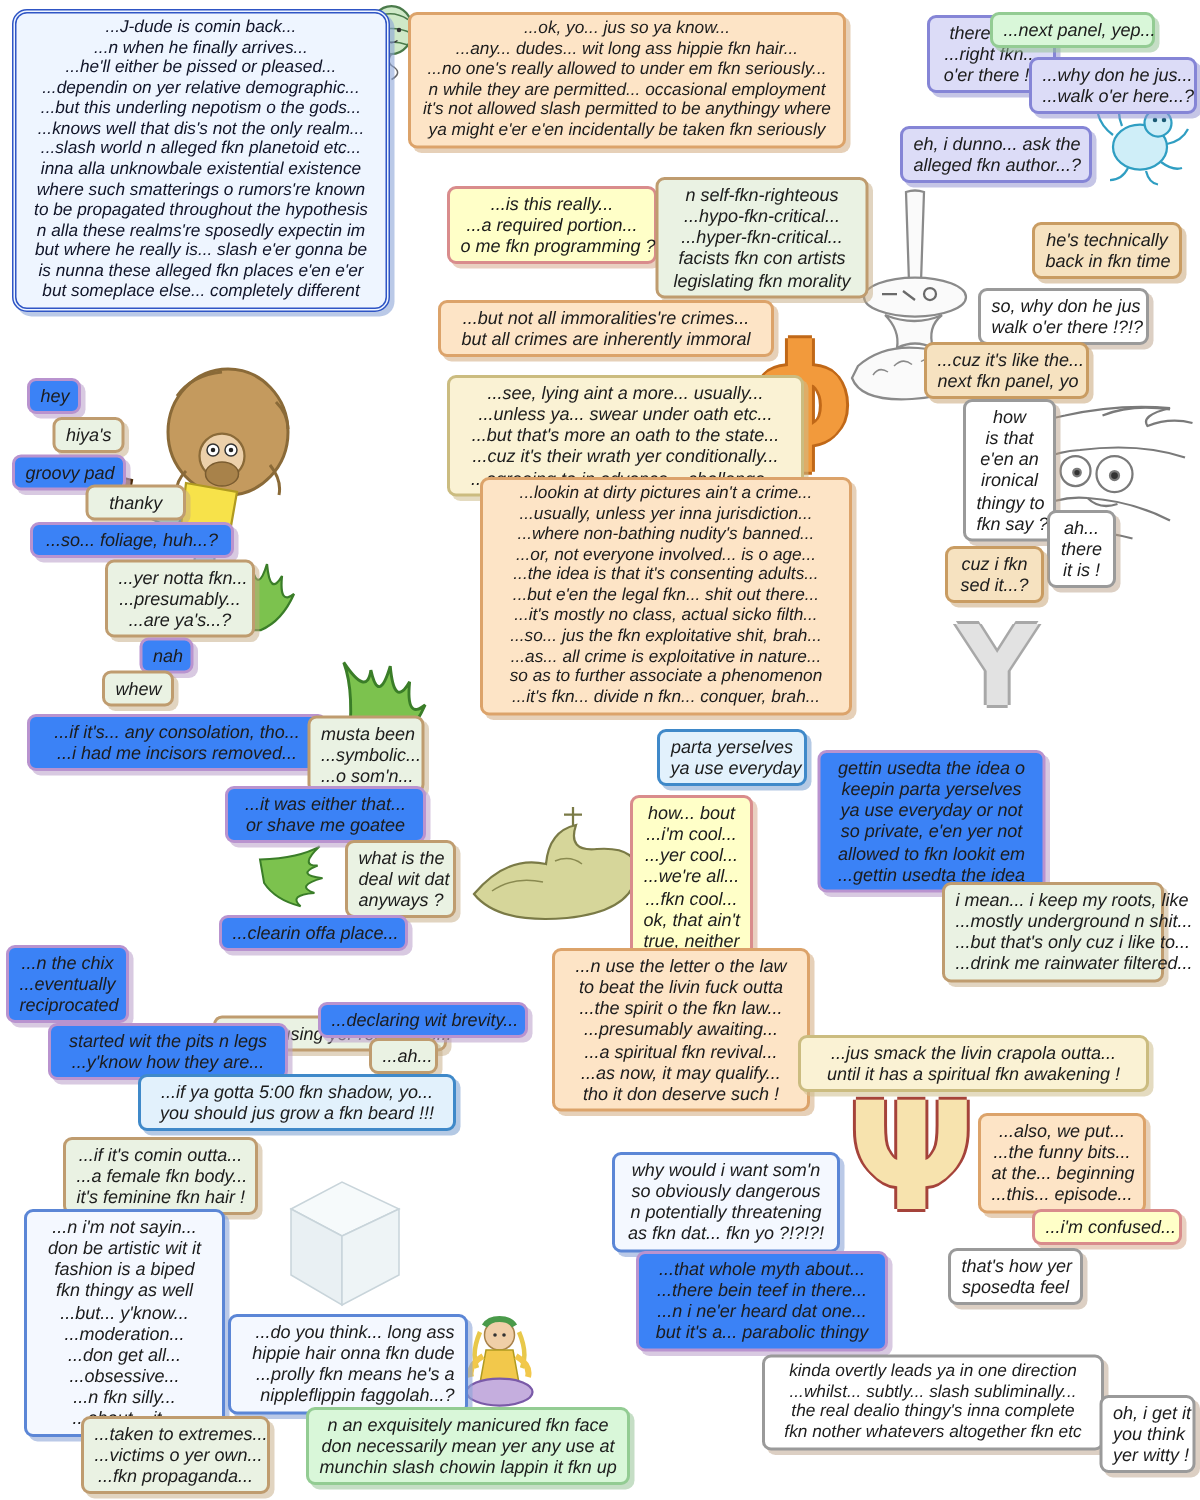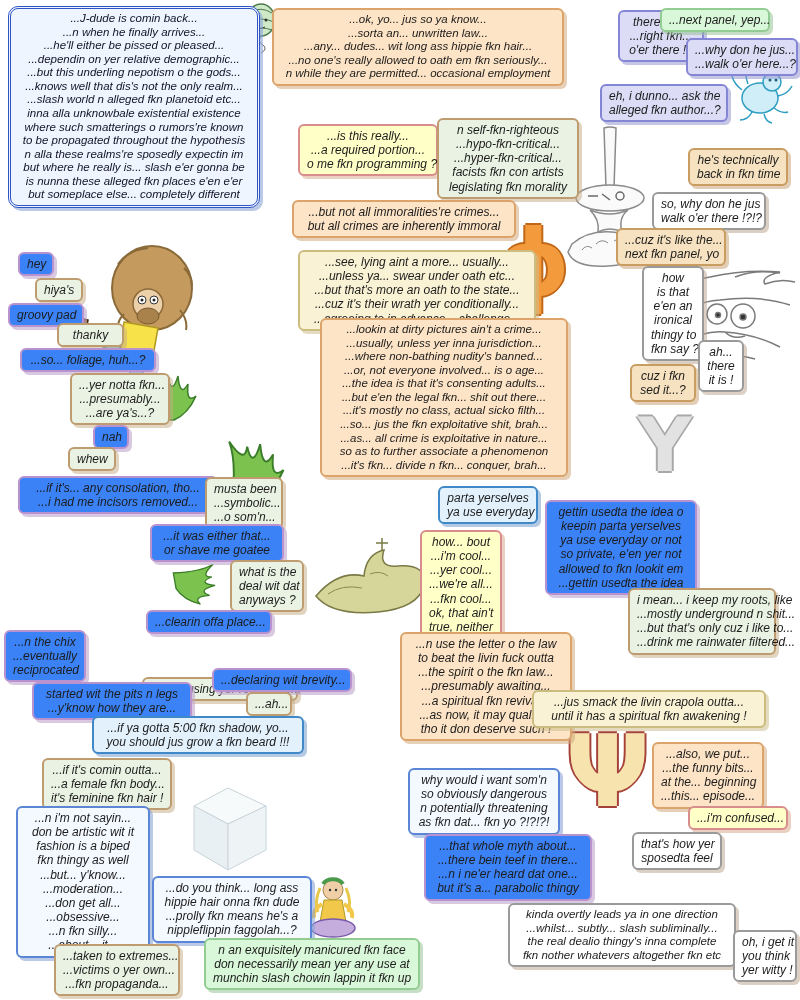--- a/index.html
+++ b/index.html
@@ -144,24 +144,25 @@
         <span class="ln">inna alla unknowbale existential existence</span>
         <span class="ln">where such smatterings o rumors're known</span>
         <span class="ln">to be propagated throughout the hypothesis</span>
         <span class="ln">n alla these realms're sposedly expectin im</span>
         <span class="ln">but where he really is... slash e'er gonna be</span>
         <span class="ln">is nunna these alleged fkn places e'en e'er</span>
         <span class="ln">but someplace else... completely different</span>
       </div>
       <div class="bubble s-peach" style="left: 272px; top: 8px; width: 292px; font-size: 11.5px;">
         <span class="ln">...ok, yo... jus so ya know...</span>
-        <span class="ln">...sorta an... unwritten law...</span>
         <span class="ln">...any... dudes... wit long ass hippie fkn hair...</span>
-        <span class="ln">...no one's really allowed to oath em fkn seriously...</span>
+        <span class="ln">...no one's really allowed to under em fkn seriously...</span>
         <span class="ln">n while they are permitted... occasional employment</span>
+        <span class="ln">it's not allowed slash permitted to be anythingy where</span>
+        <span class="ln">ya might e'er e'en incidentally be taken fkn seriously</span>
       </div>
       <div class="bubble s-lavender" style="left: 618px; top: 10px; width: 86px;">
         <span class="ln">there he is</span>
         <span class="ln">...right fkn...</span>
         <span class="ln">o'er there !!!</span>
       </div>
       <div class="bubble s-green" style="left: 660px; top: 8px; width: 110px;">
         <span class="ln">...next panel, yep...</span>
       </div>
       <div class="bubble s-lavender" style="left: 686px; top: 38px; width: 112px;">
@@ -309,21 +310,21 @@
         <span class="ln">...drink me rainwater filtered...</span>
       </div>
       <div class="bubble s-purple" style="left: 146px; top: 610px; width: 126px;">
         <span class="ln">...clearin offa place...</span>
       </div>
       <div class="bubble s-purple" style="left: 4px; top: 630px; width: 82px;">
         <span class="ln">...n the chix</span>
         <span class="ln">...eventually</span>
         <span class="ln">reciprocated</span>
       </div>
-      <div class="bubble s-peach" style="left: 368px; top: 632px; width: 172px; margin-left: 32px;">
+      <div class="bubble s-peach" style="left: 368px; top: 632px; width: 172px;">
         <span class="ln">...n use the letter o the law</span>
         <span class="ln">to beat the livin fuck outta</span>
         <span class="ln">...the spirit o the fkn law...</span>
         <span class="ln">...presumably awaiting...</span>
         <span class="ln">...a spiritual fkn revival...</span>
         <span class="ln">...as now, it may qualify...</span>
         <span class="ln">tho it don deserve such !</span>
       </div>
       <div class="bubble s-greentan" style="left: 142px; top: 645px; width: 156px; margin-top: 32px;">
         <span class="ln">...espousing yer readiness...</span>
@@ -381,21 +382,21 @@
       <div class="bubble s-white" style="left: 632px; top: 832px; width: 90px;">
         <span class="ln">that's how yer</span>
         <span class="ln">sposedta feel</span>
       </div>
       <div class="bubble s-purple" style="left: 424px; top: 834px; width: 168px;">
         <span class="ln">...that whole myth about...</span>
         <span class="ln">...there bein teef in there...</span>
         <span class="ln">...n i ne'er heard dat one...</span>
         <span class="ln">but it's a... parabolic thingy</span>
       </div>
-      <div class="bubble s-bluewhite" style="left: 152px; top: 876px; width: 160px;">
+      <div class="bubble s-bluewhite" style="left: 152px; top: 876px; width: 160px; text-align: right;">
         <span class="ln">...do you think... long ass</span>
         <span class="ln">hippie hair onna fkn dude</span>
         <span class="ln">...prolly fkn means he's a</span>
         <span class="ln">nippleflippin faggolah...?</span>
       </div>
       <div class="bubble s-white" style="left: 508px; top: 903px; width: 228px; font-size: 11.5px;">
         <span class="ln">kinda overtly leads ya in one direction</span>
         <span class="ln">...whilst... subtly... slash subliminally...</span>
         <span class="ln">the real dealio thingy's inna complete</span>
         <span class="ln">fkn nother whatevers altogether fkn etc</span>

